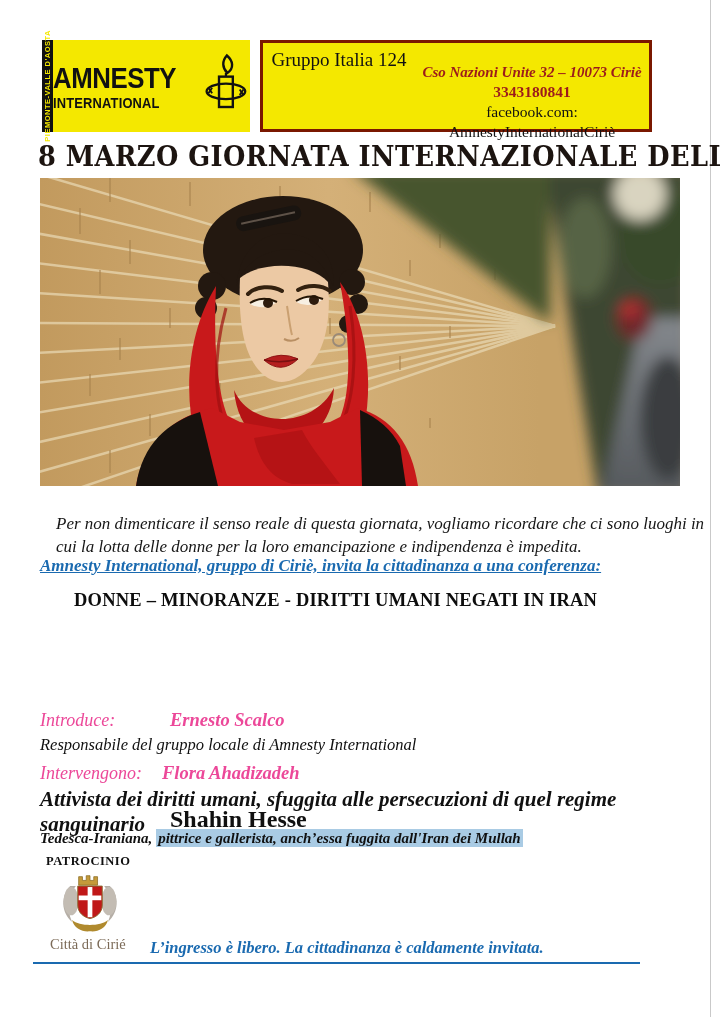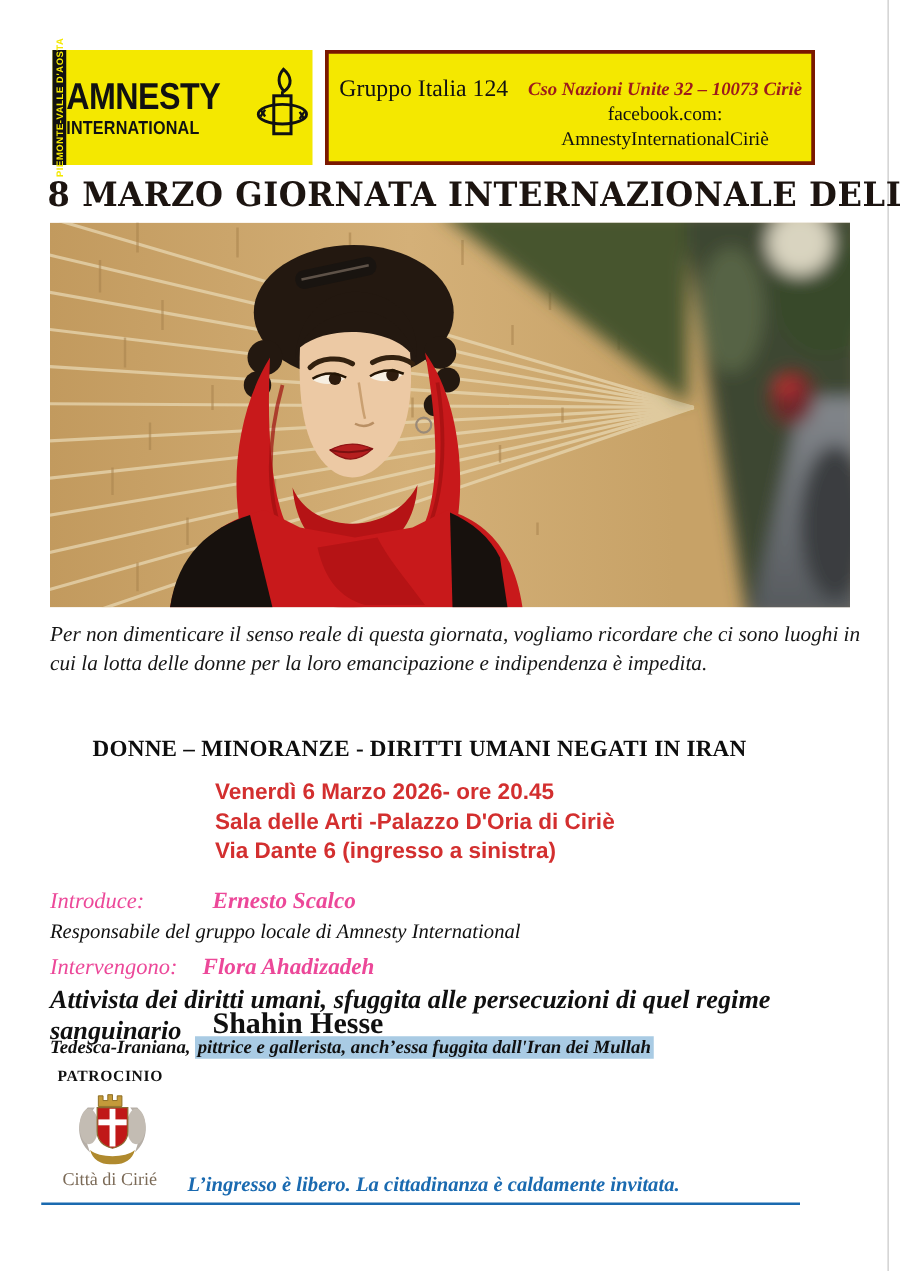--- a/index.html
+++ b/index.html
@@ -15,37 +15,37 @@
         font-family:"Liberation Sans",sans-serif;font-size:7.5px;font-weight:bold;
         color:var(--brand-yellow,#f4e800);letter-spacing:.5px;white-space:nowrap;}
   .logo .main{flex:1;display:flex;align-items:center;justify-content:center;gap:6px;padding-right:2px;}
   .logo .words{transform:scaleX(.86);transform-origin:left center;line-height:1;}
   .logo .l1{font-family:"Liberation Sans",sans-serif;font-weight:800;font-size:30px;color:#111;letter-spacing:-.5px;}
   .logo .l2{font-family:"Liberation Sans",sans-serif;font-weight:800;font-size:15px;color:#111;letter-spacing:.2px;margin-top:2px;}
 
   .contact{position:absolute;left:260px;top:40px;width:386px;height:86px;
         background:var(--brand-yellow,#f4e800);border:3px solid var(--box-border,#7a1800);
         display:flex;}
-  .contact .group{width:152px;padding-top:18px;text-align:center;font-size:19px;color:#111;}
+  .contact .group{width:152px;padding-top:6px;text-align:center;font-size:19px;color:#111;}
   .contact .lines{flex:1;padding-top:19px;text-align:center;line-height:20px;}
   .contact .addr{font-size:15px;font-weight:bold;font-style:italic;color:var(--dark-red,#9c1b1b);}
   .contact .phone{font-size:15.5px;font-weight:bold;color:var(--dark-red,#9c1b1b);}
   .contact .email,.contact .fb{font-size:15.5px;color:#111;}
 
   
   .title{position:absolute;left:38px;top:141px;width:660px;margin:0;
         font-family:"DejaVu Serif",serif;font-weight:bold;font-size:27px;
         color:var(--title-black,#1c1410);letter-spacing:.5px;white-space:nowrap;
         transform:scaleX(.95);transform-origin:left center;}
 
   
   .photo{position:absolute;left:40px;top:178px;width:640px;height:308px;overflow:hidden;}
 
   
-  .intro{position:absolute;left:40px;top:496px;width:652px;margin:0;
+  .intro{position:absolute;left:40px;top:496px;width:652px;margin:16px;
         font-style:italic;font-size:17px;line-height:23px;color:#161616;}
   .invite{position:absolute;left:40px;top:556px;margin:0;
         font-style:italic;font-weight:bold;font-size:17px;color:var(--link-blue,#1a6ab0);
         text-decoration:underline;padding-right:8px;}
   .conf-title{position:absolute;left:74px;top:590px;margin:0;
         font-size:18.5px;font-weight:bold;color:#0d0d0d;letter-spacing:.2px;}
   .details{position:absolute;left:172px;top:622px;
         font-family:"Liberation Sans",sans-serif;font-weight:bold;font-size:18px;
         line-height:23.5px;color:var(--event-red,#d32f2f);}
   .row{position:absolute;left:40px;font-size:18px;font-style:italic;color:#ec4899;}
@@ -94,20 +94,21 @@
           <line x1="45" y1="40" x2="41" y2="46" stroke="#111" stroke-width="2"></line>
         </svg>
       </span>
     </div>
   </div>
 
   <div class="contact">
     <div class="group">Gruppo Italia 124</div>
     <div class="lines">
       <div class="addr">Cso Nazioni Unite 32 – 10073 Ciriè</div>
+      <div class="phone">3343180841</div>
       <div class="fb">facebook.com: AmnestyInternationalCiriè</div>
     </div>
   </div>
 
   <h1 class="title">8 MARZO GIORNATA INTERNAZIONALE DELLA DONNA</h1>
 
   <div class="photo">
     <svg width="640" height="308" viewBox="0 0 640 308" preserveAspectRatio="none">
       <defs>
         <filter id="b8" x="-20%" y="-20%" width="140%" height="140%">
@@ -234,28 +235,24 @@
                  C 352,240 372,266 378,308 Z" fill="#c8191b"></path>
         <path d="M 96,308 C 102,266 128,244 160,234 L 178,308 Z" fill="#17110d"></path>
         <path d="M 320,232 C 338,240 352,252 360,268 L 366,308 L 322,308 Z" fill="#17110d"></path>
         <path d="M 214,260 C 220,286 232,300 252,306 L 300,306 C 282,282 270,268 262,252 Z" fill="#b51315"></path>
       </g>
     </svg>
   </div>
 
   <p class="intro">Per non dimenticare il senso reale di questa giornata, vogliamo ricordare che ci sono luoghi in cui la lotta delle donne per la loro emancipazione e indipendenza è impedita.</p>
 
+  <p class="invite">Amnesty International, gruppo di Ciriè, invita la cittadinanza a una conferenza: </p>
 
   <h2 class="conf-title">DONNE – MINORANZE - DIRITTI UMANI NEGATI IN IRAN</h2>
 
-  <div class="details">
-    <div>Venerdì 6 Marzo 2026- ore 20.45</div>
-    <div>Sala delle Arti -Palazzo D'Oria di Ciriè</div>
-    <div>Via Dante 6 (ingresso a sinistra)</div>
-  </div>
 
   <div class="row introduce">
     <span class="lbl">Introduce:</span><span class="name">Ernesto Scalco</span>
   </div>
   <div class="role">Responsabile del gruppo locale di Amnesty International</div>
 
   <div class="row interven">
     <span class="lbl">Intervengono:</span><span class="name">Flora Ahadizadeh</span>
   </div>
   <div class="bio1">Attivista dei diritti umani, sfuggita alle persecuzioni di quel regime sanguinario</div>

